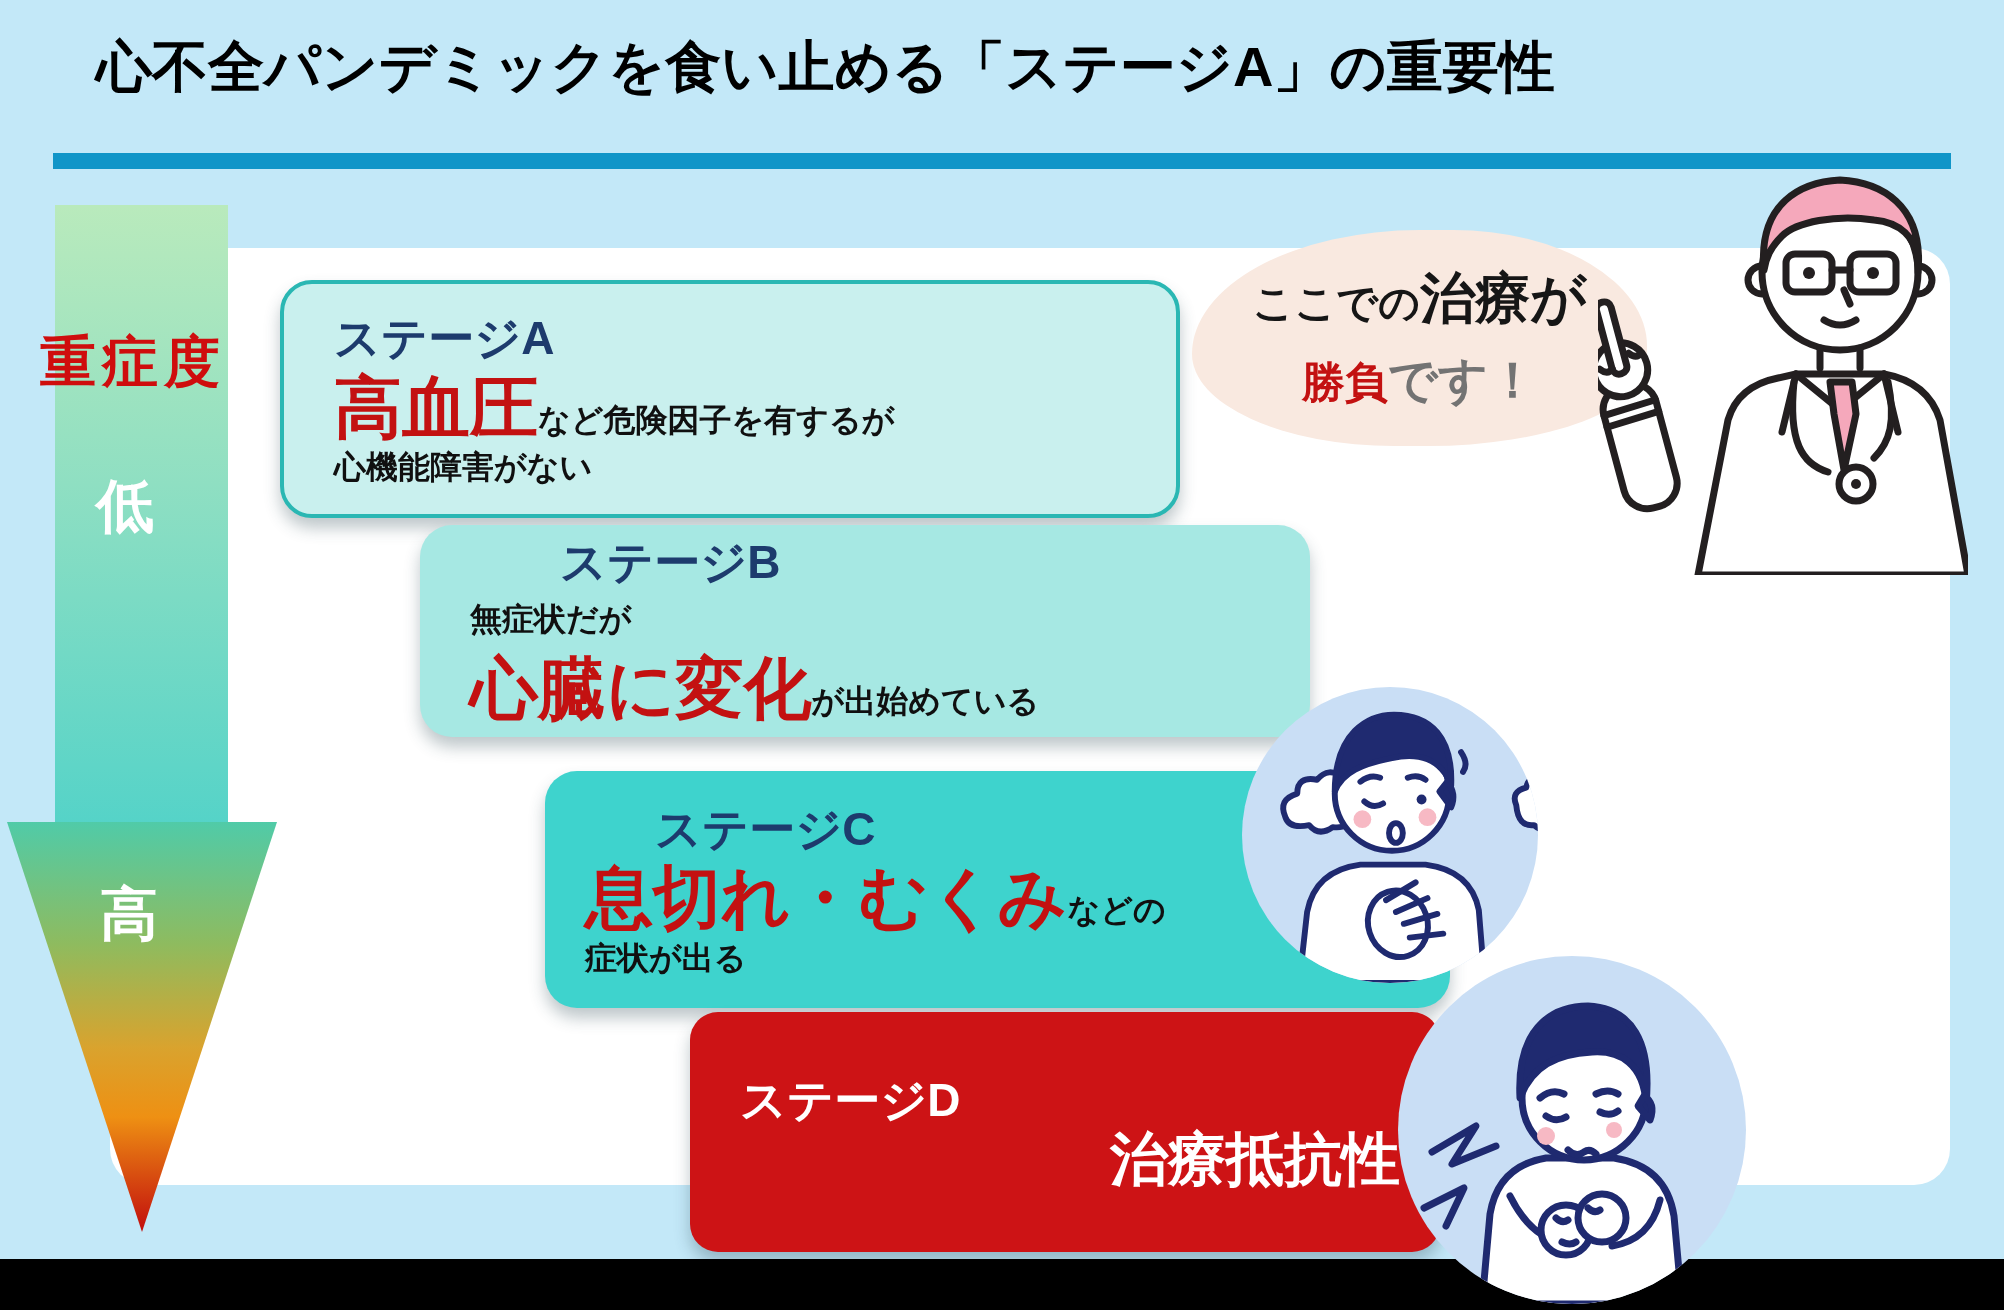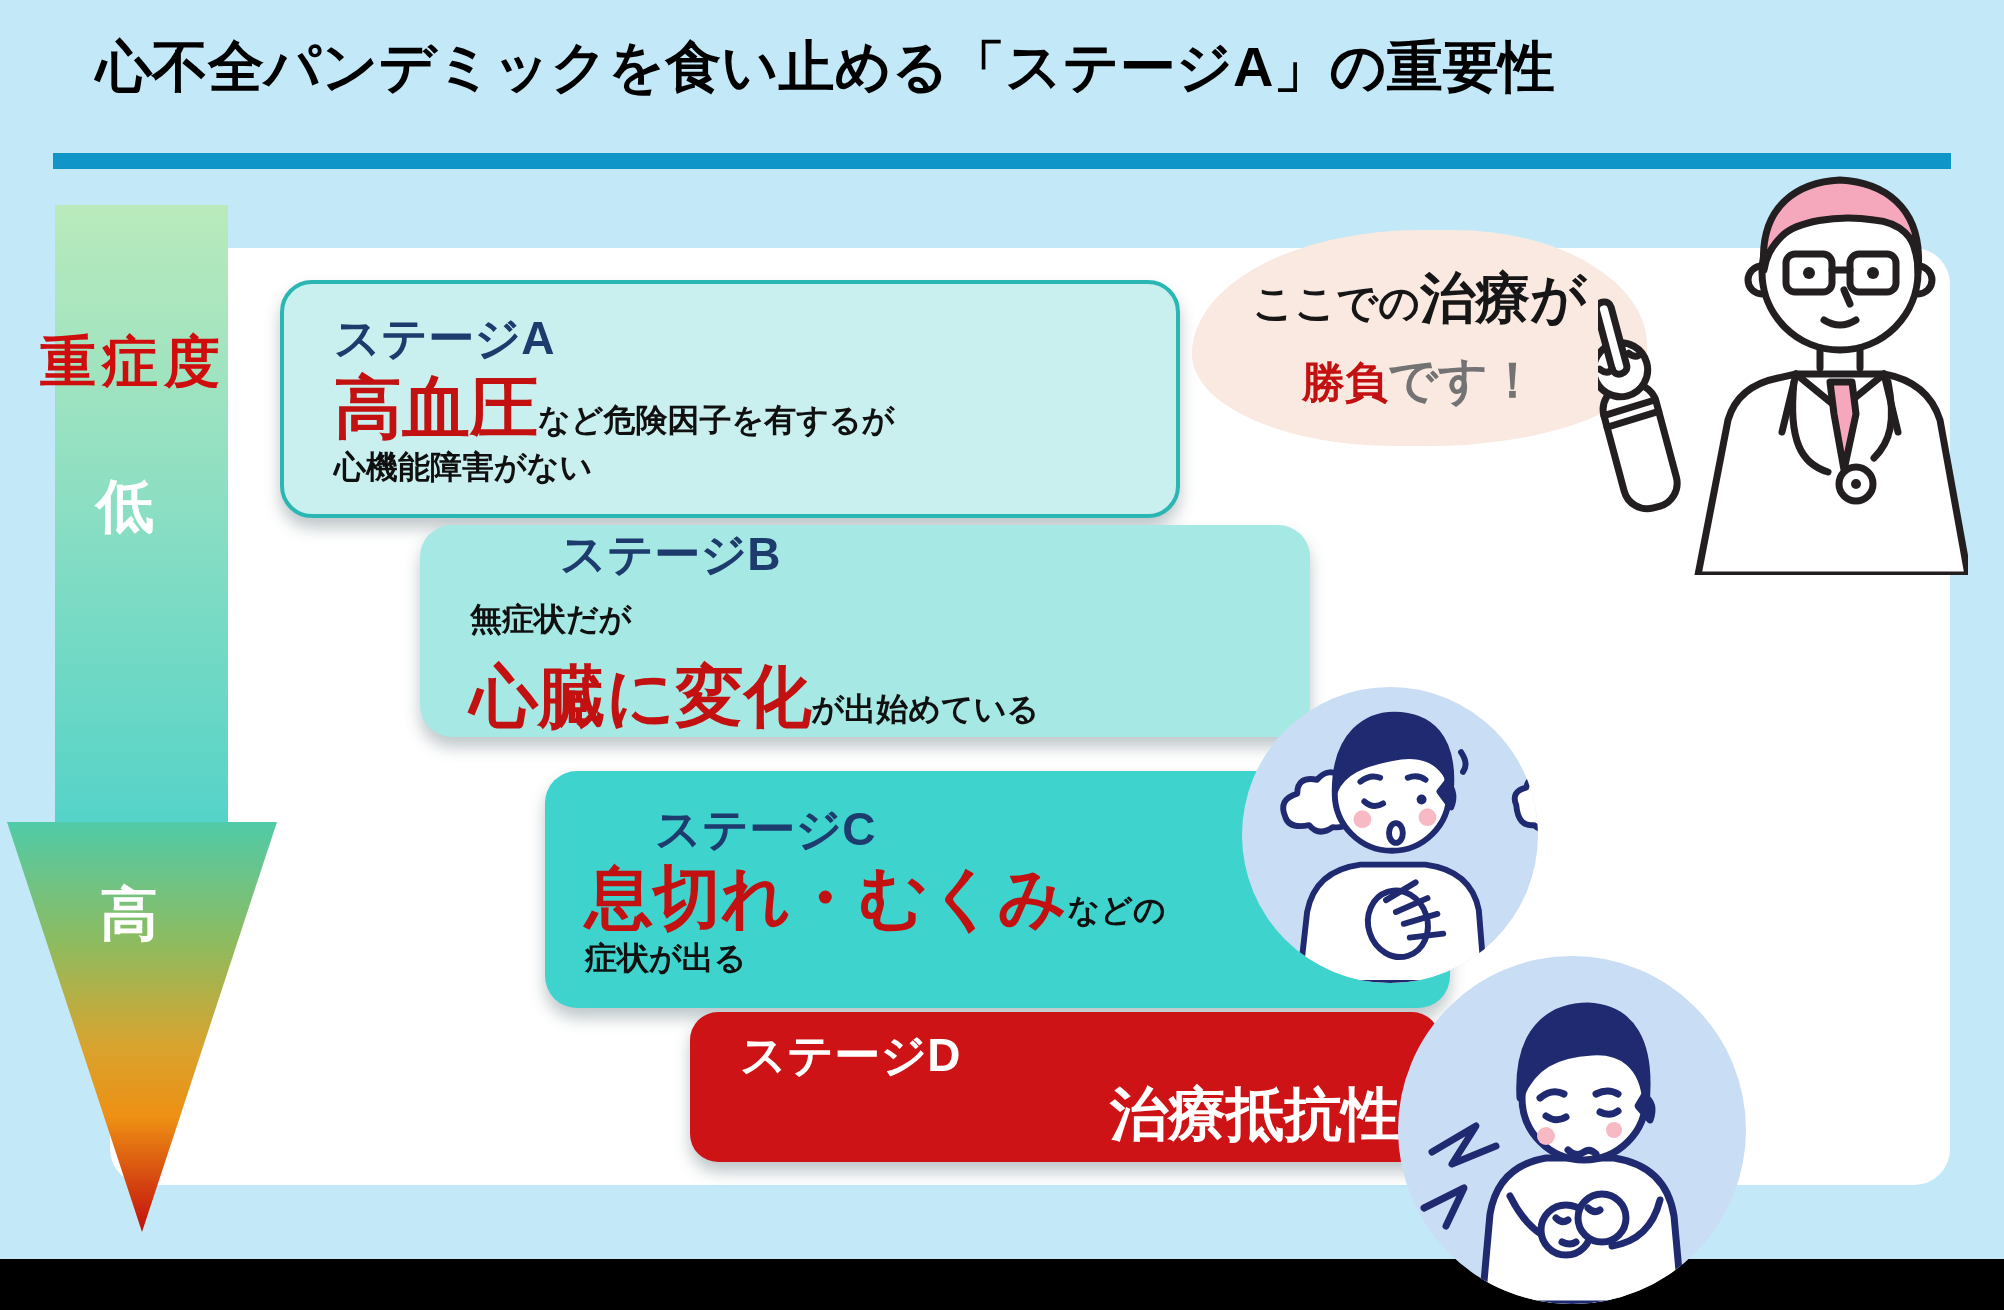--- a/index.html
+++ b/index.html
@@ -54,28 +54,28 @@
     z-index:3; border-radius:32px; box-sizing:border-box;
     box-shadow:0 10px 16px rgba(40,70,80,.30);
     display:flex; flex-direction:column; justify-content:center;
   }
   .stage-a{
     left:280px; top:280px; width:900px; height:238px;
     background:#c9f0ee; border:4px solid #2ab7b3; padding:14px 36px 14px 50px; gap:4px;
   }
   .stage-b{
     left:420px; top:525px; width:890px; height:212px;
-    background:#a6e8e3; padding:14px 40px 14px 50px; gap:20px;
+    background:#a6e8e3; padding:14px 40px 14px 50px; gap:12px;
   }
   .stage-c{
     left:545px; top:771px; width:905px; height:237px;
     background:#3ed3cd; padding:14px 40px 14px 40px; gap:4px;
   }
   .stage-d{
-    left:690px; top:1012px; width:750px; height:150px;
+    left:690px; top:1012px; width:750px; height:240px;
     background:#cd1315; border-radius:28px; padding:16px 40px 16px 50px; 
   }
   .stage-name{font-size:46px; font-weight:800; color:#1d3b6d; line-height:1.15; white-space:nowrap;}
   .stage-name.indent-b{margin-left:90px;}
   .stage-name.indent-c{margin-left:70px;}
   .stage-row{display:flex; align-items:baseline; white-space:nowrap;}
   .em-red{font-size:68px; font-weight:800; color:#c31111; line-height:1.12;}
   .body-black{font-size:32px; font-weight:700; color:#101010; line-height:1.15;}
   .stage-d .stage-name{color:#ffffff;}
   .stage-d-line{font-size:58px; font-weight:800; color:#ffffff; line-height:1.1; white-space:nowrap;text-align:right;}

